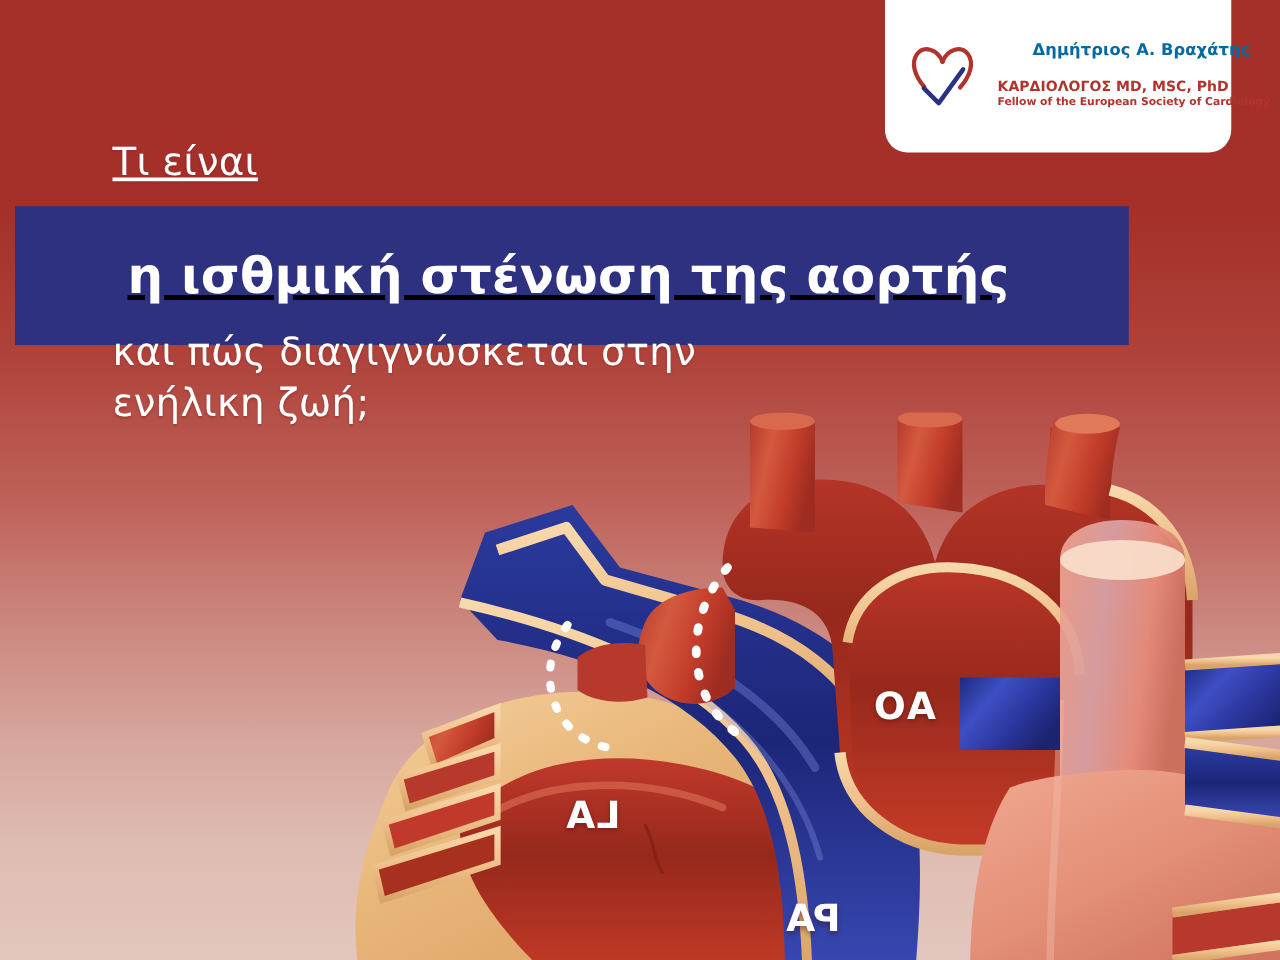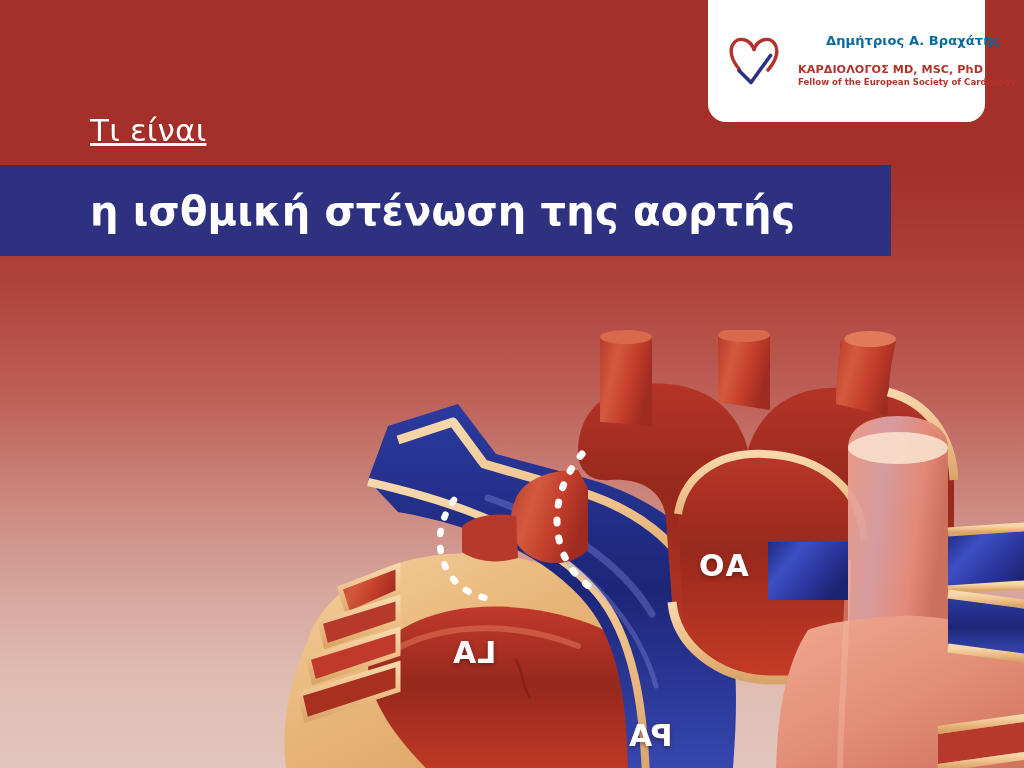--- a/index.html
+++ b/index.html
@@ -37,23 +37,23 @@
   .logo-fellow{color:#B2332B;font-size:8.6px;font-weight:bold;letter-spacing:0;white-space:nowrap;margin-top:2px;}
 
   
   .kicker{
     position:absolute;left:90px;top:112px;
     color:#FFFFFF;font-size:31px;font-weight:400;letter-spacing:.2px;
     text-shadow:0 1px 2px rgba(90,18,14,.28);
     text-decoration:underline;
   }
   .band{
-    position:absolute;left:0;top:165px;width:891px;height:91px;
+    position:absolute;left:12px;top:165px;width:891px;height:111px;
     background:#2E3180;
-    display:flex;align-items:center;
+    display:flex;align-items:center;text-decoration:underline;
   }
   .band-text{
     color:#FFFFFF;font-size:40px;font-weight:bold;letter-spacing:.2px;
     margin-left:90px;white-space:nowrap;
   }
   .subline{
     position:absolute;left:90px;top:262px;width:620px;
     color:#FFFFFF;font-size:31px;font-weight:400;line-height:1.32;letter-spacing:.2px;
     text-shadow:0 1px 2px rgba(90,18,14,.28);
   }
@@ -91,20 +91,24 @@
       <div class="logo-fellow">Fellow of the European Society of Cardiology</div>
     </div>
   </div>
 
   <div class="kicker">Τι είναι</div>
 
   <div class="band">
     <span class="band-text">η ισθμική στένωση της αορτής</span>
   </div>
 
+  <div class="subline">
+    <div>και πώς διαγιγνώσκεται στην</div>
+    <div>ενήλικη ζωή;</div>
+  </div>
 
   <div class="anatomy">
     <svg viewBox="0 0 790 450" xmlns="http://www.w3.org/2000/svg">
       <defs>
         <linearGradient id="gAorta" x1="0" y1="0" x2="1" y2="0.4">
           <stop offset="0%" stop-color="#B6392C"></stop>
           <stop offset="35%" stop-color="#D45A3E"></stop>
           <stop offset="70%" stop-color="#C23C2A"></stop>
           <stop offset="100%" stop-color="#9E2C20"></stop>
         </linearGradient>

